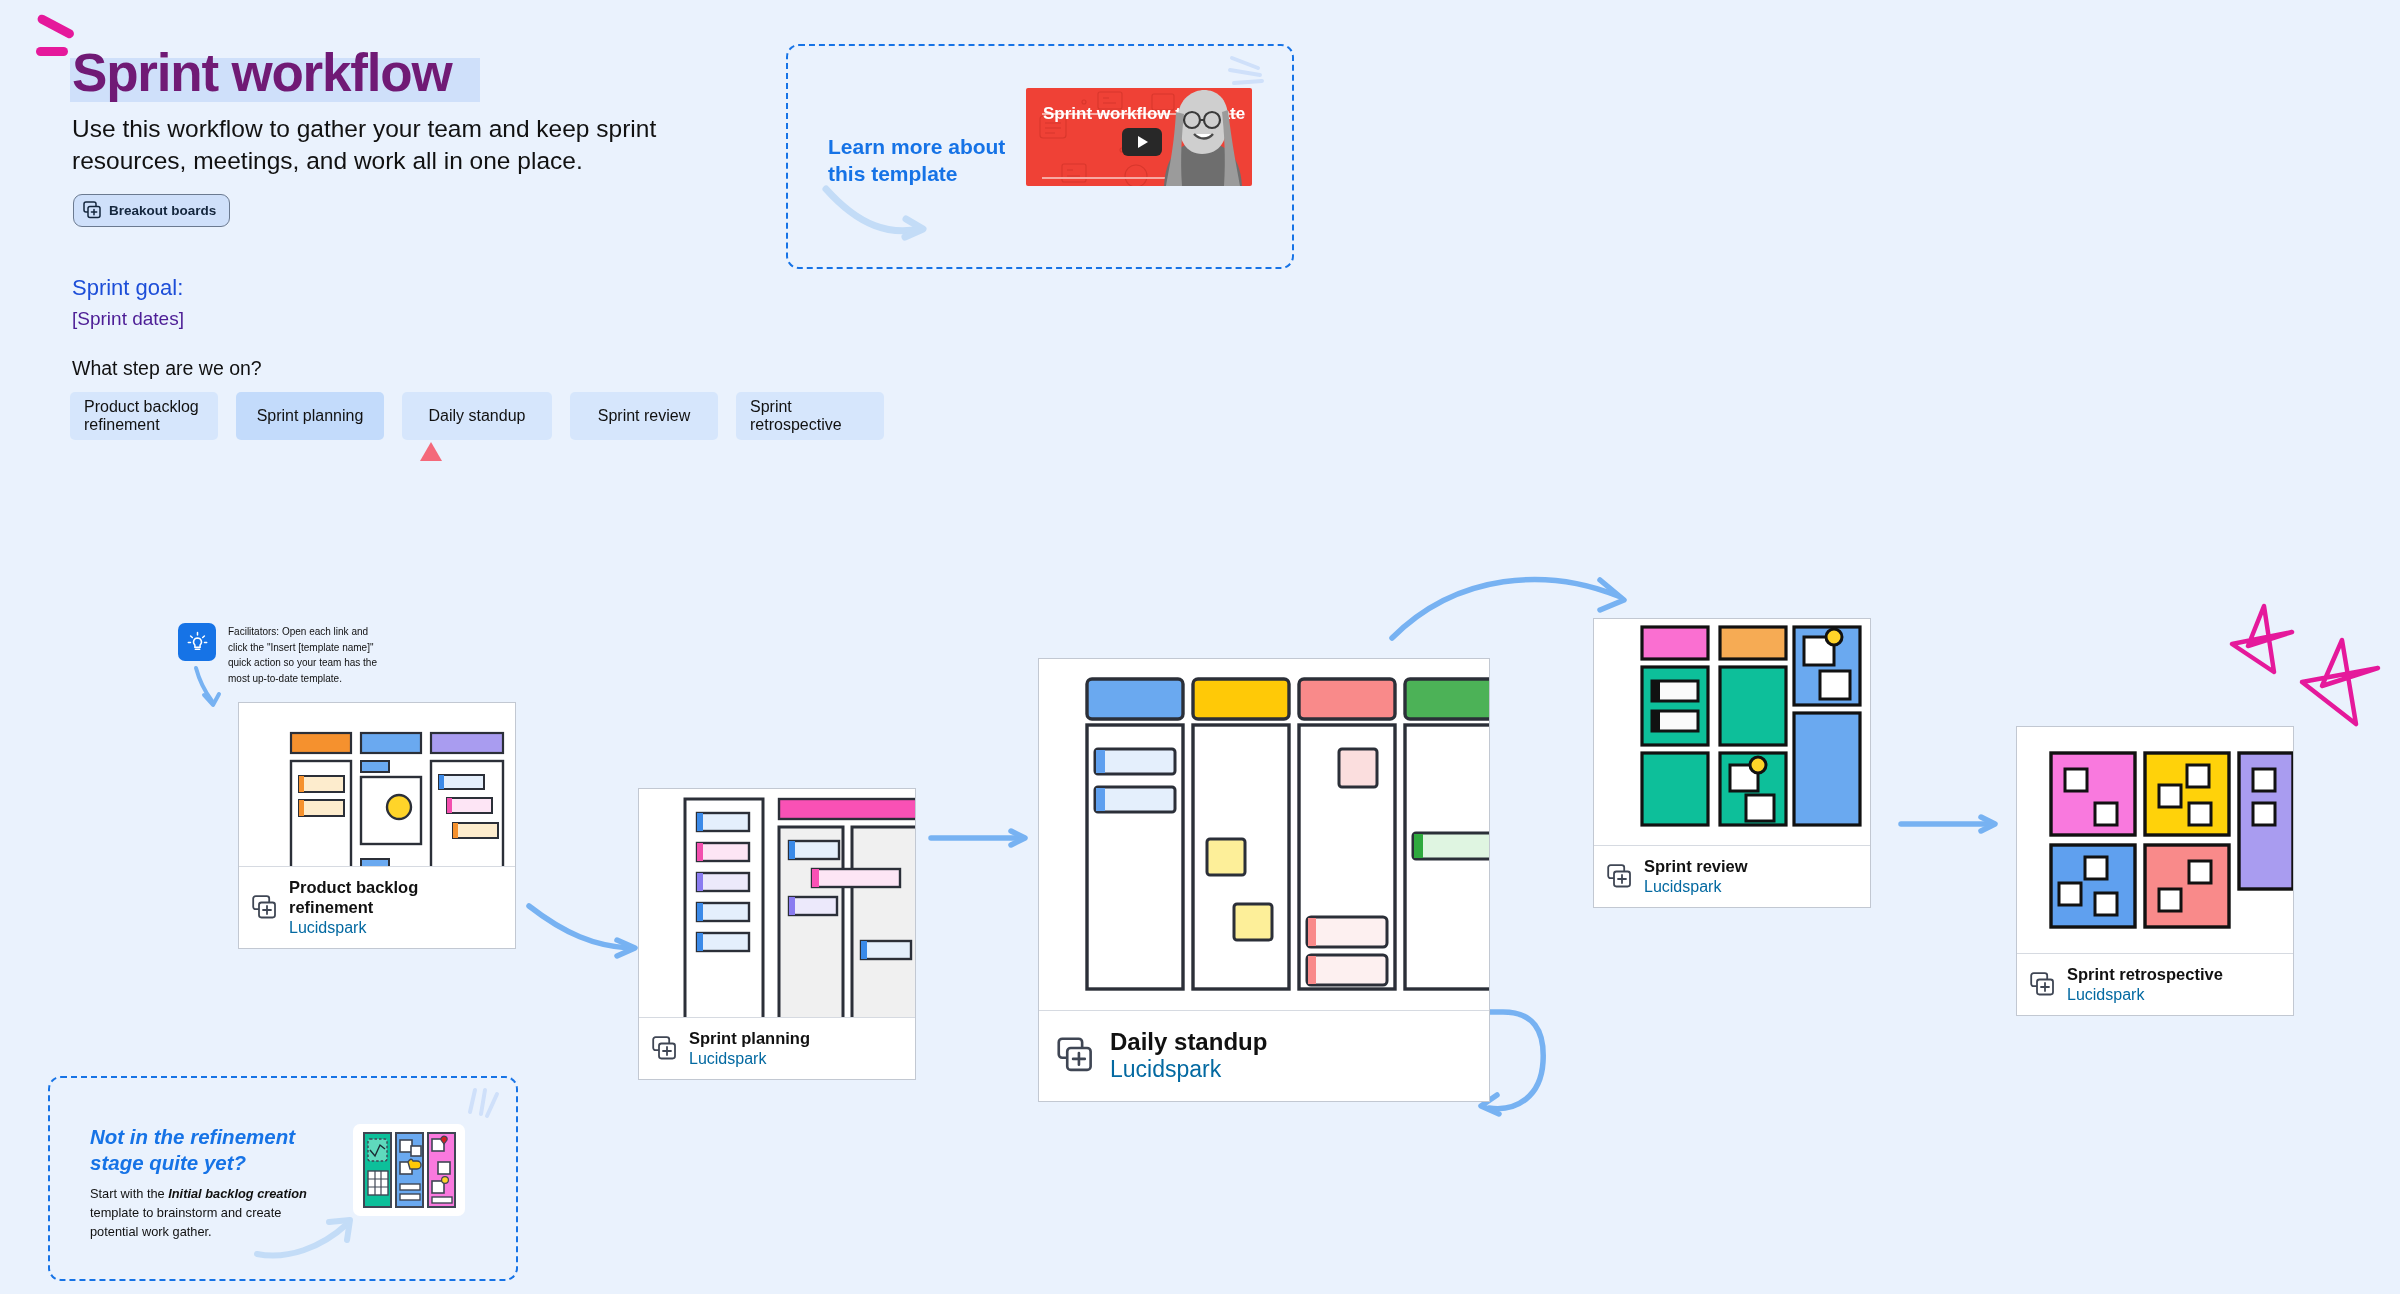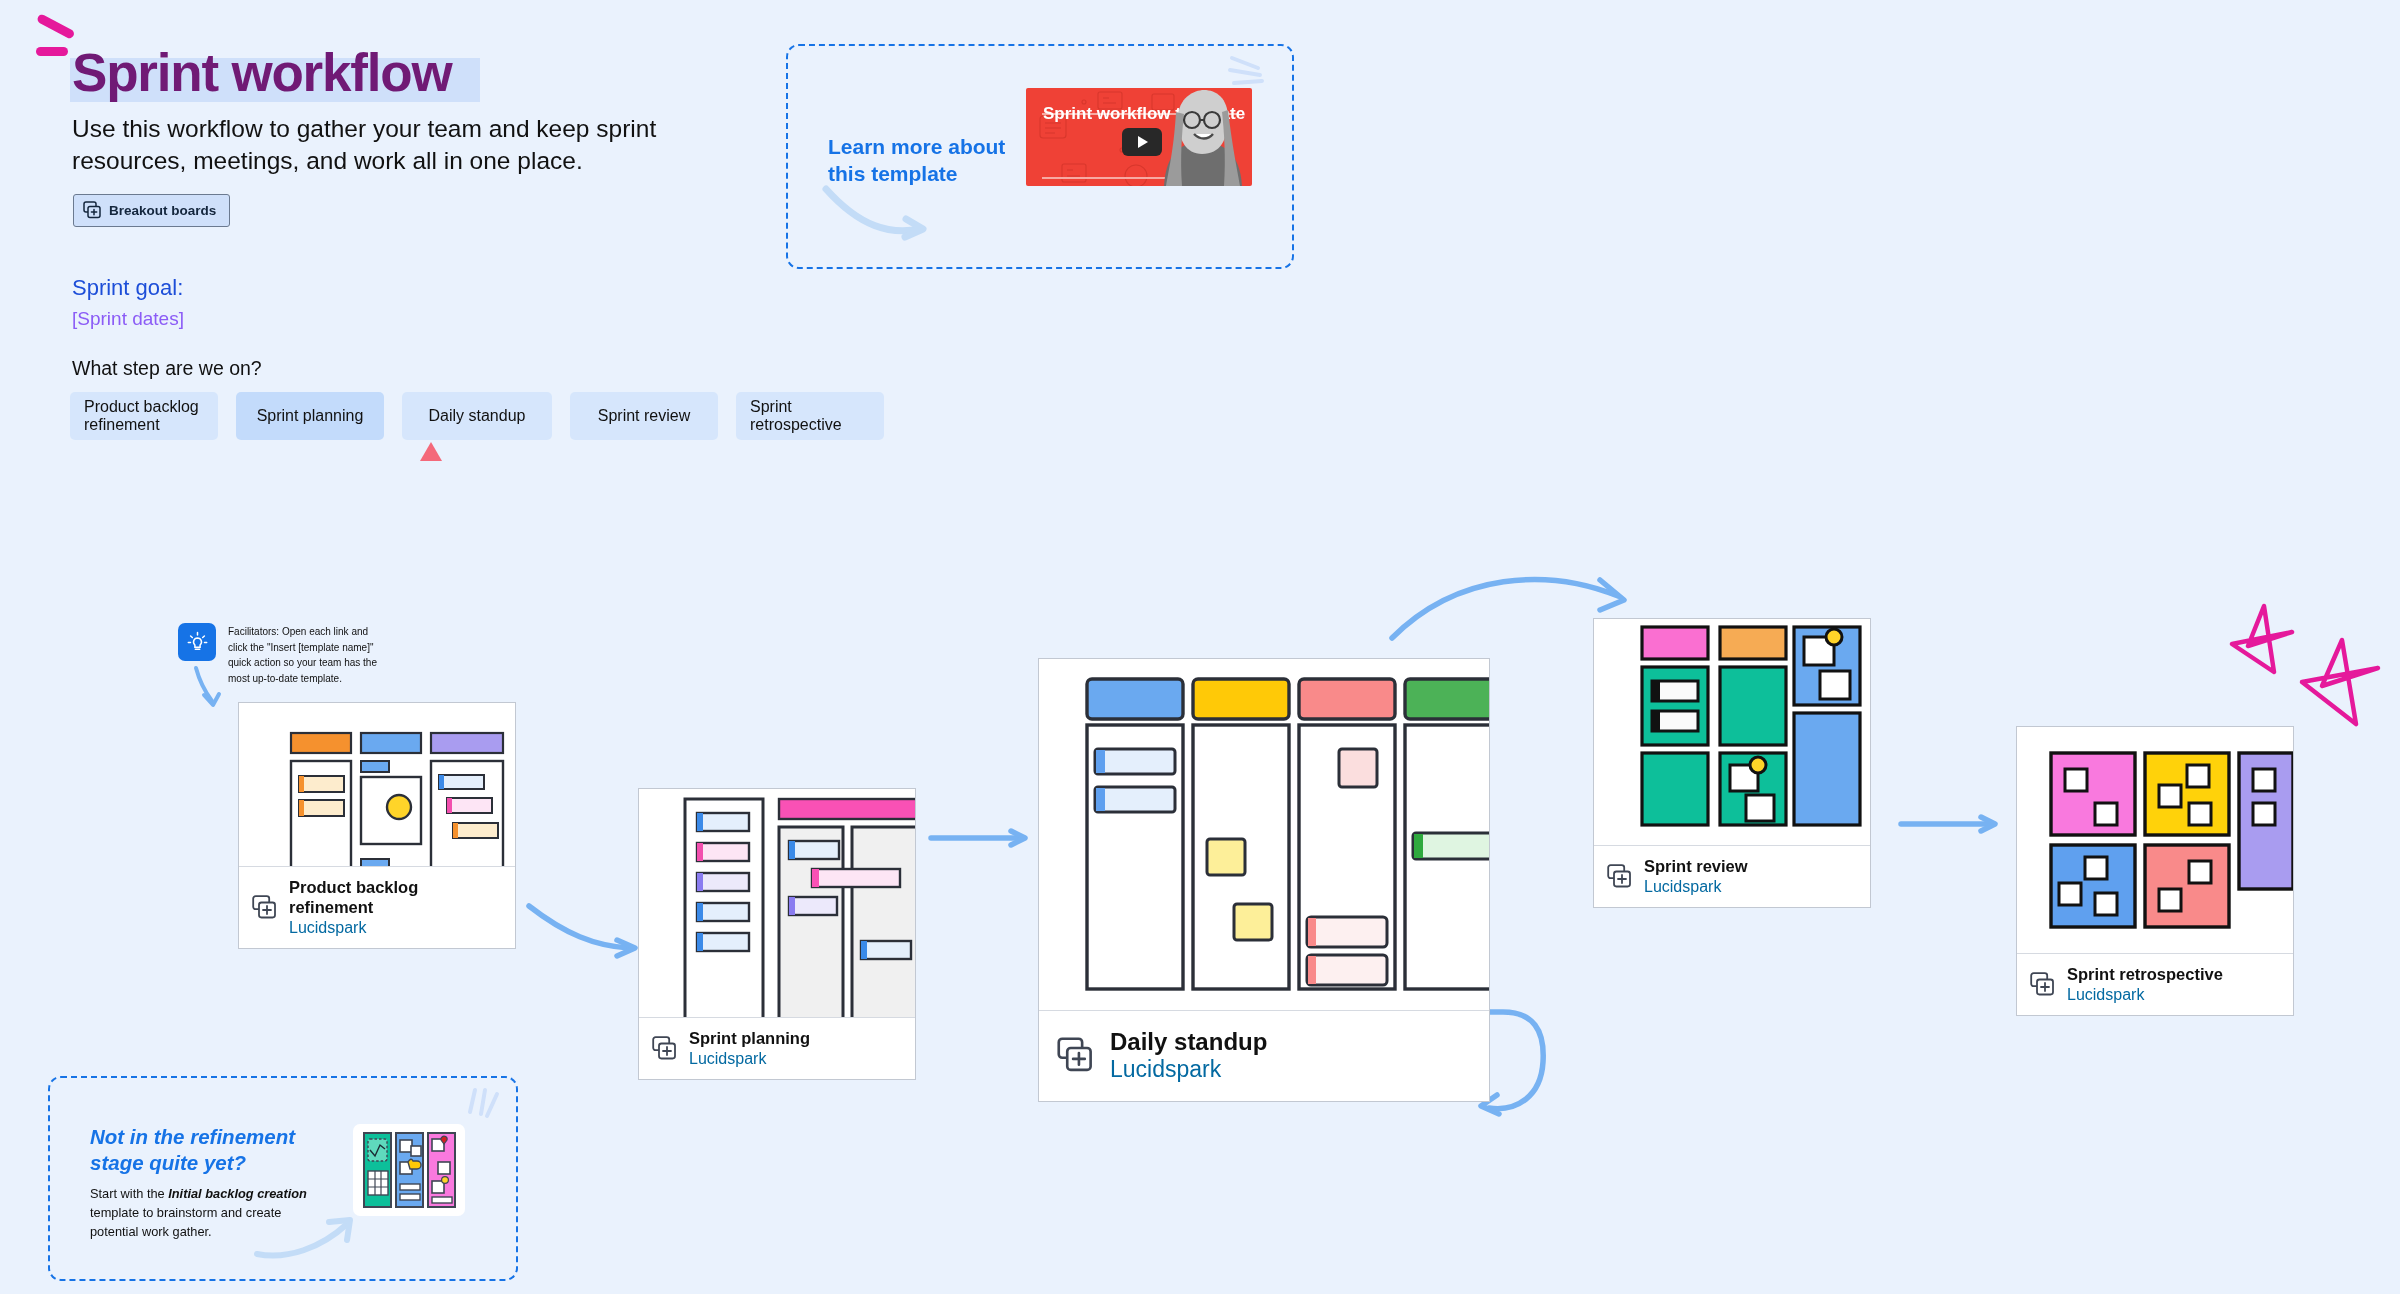--- a/index.html
+++ b/index.html
@@ -25,30 +25,30 @@
   }
   #subtitle {
     left: 72px; top: 113px; width: 660px;
     font-size: 24.5px; color: #111; line-height: 1.32;
   }
   #breakout-chip {
     left: 73px; top: 194px;
     display: flex; align-items: center; gap: 7px;
     padding: 6px 13px 6px 9px;
     background: #cfe0fa; border: 1.6px solid #6b7a90;
-    border-radius: 3px;
+    border-radius: 9px;
     font-size: 13.5px; font-weight: 700; color: #14263d;
   }
   #sprint-goal {
     left: 72px; top: 275px;
     font-size: 22px; font-weight: 400; color: #1d4ed8;
   }
   #sprint-dates {
     left: 72px; top: 308px;
-    font-size: 19px; color: #8b5cf6;
+    font-size: 19px; color: #4c1d95;
   }
   #step-question {
     left: 72px; top: 357px;
     font-size: 19.5px; font-weight: 400; color: #111;
   }
 
   
   #steps { left: 70px; top: 392px; display: flex; gap: 18px; }
   .step-btn {
     height: 48px; display: flex; align-items: center; justify-content: center;

